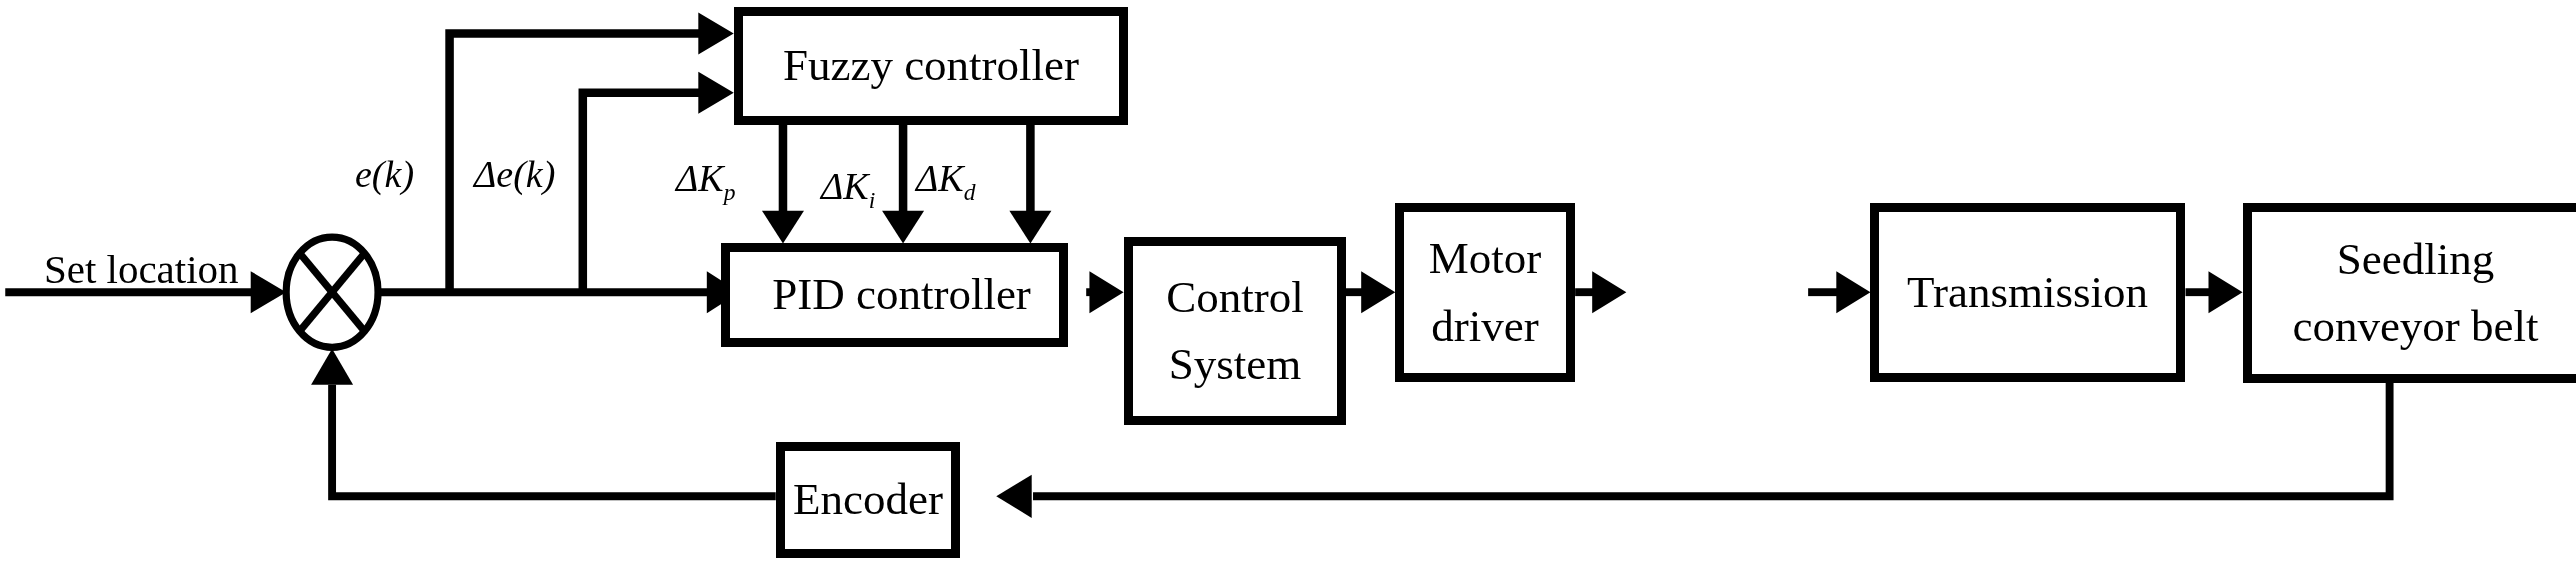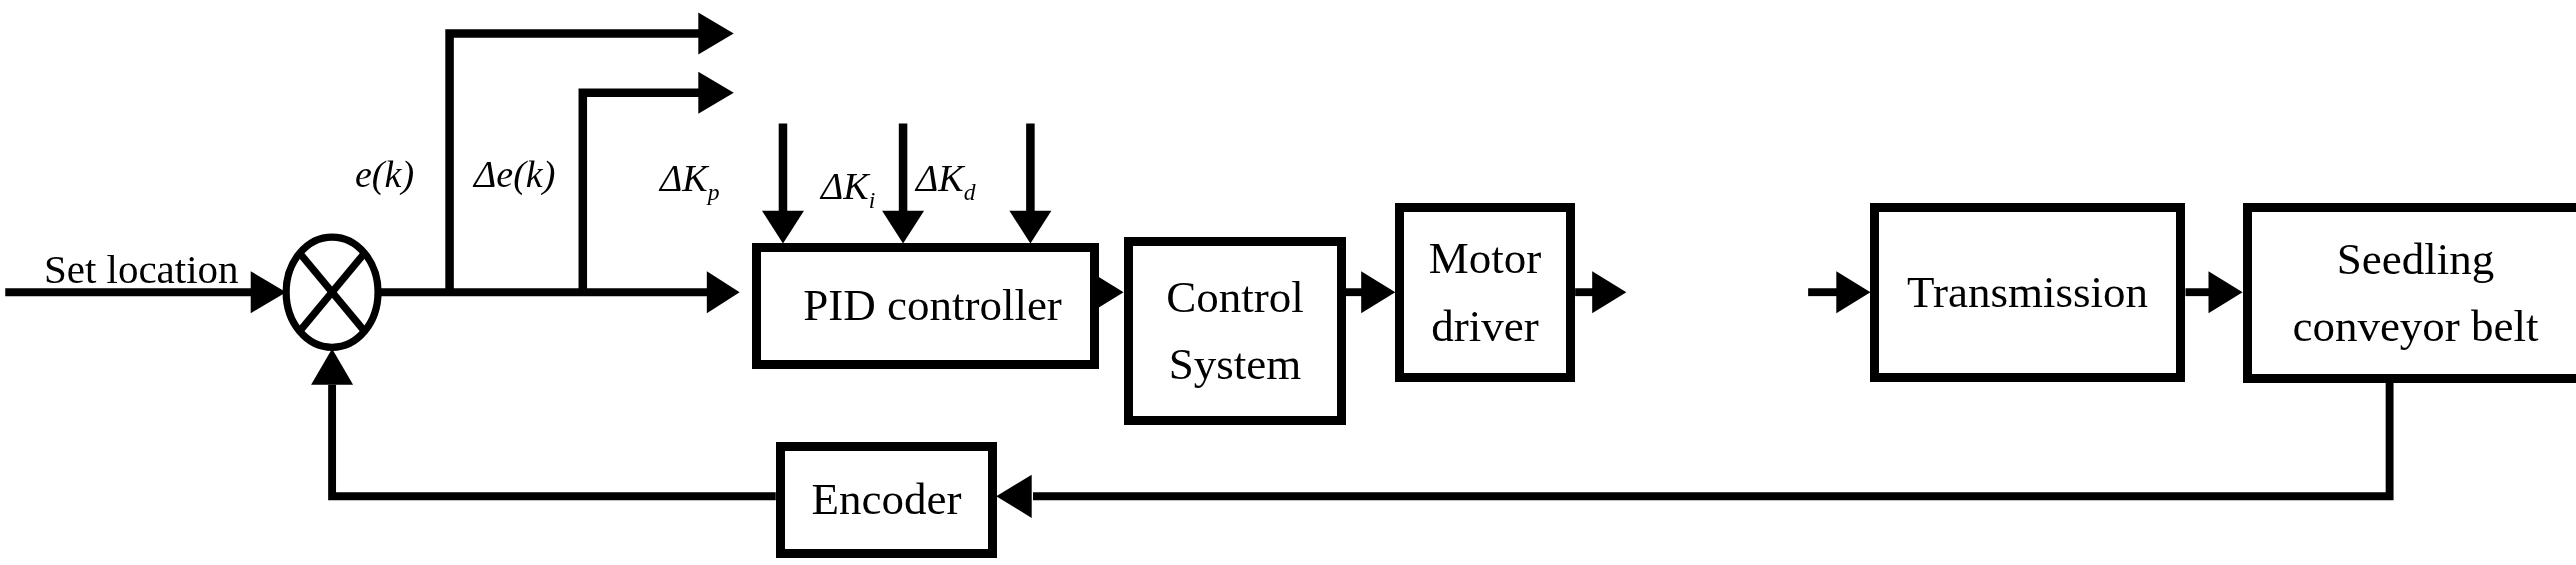--- a/index.html
+++ b/index.html
@@ -66,32 +66,35 @@
     <polygon points="1572,723 1572,789 1518,756"></polygon>
 
     <path d="M 1182 756 H 506 V 586" stroke-width="12"></path>
     <polygon points="474,586 538,586 506,531"></polygon>
   </svg>
 
   <div class="caption" style="left:2.6px;top:245px;width:236px;">Set location</div>
 
   <div class="sig" style="left:355px;top:152px;width:79px;">e(k)</div>
   <div class="sig" style="left:454px;top:152px;width:105px;margin-left:20px;">Δe(k)</div>
-  <div class="sig" style="left:660px;top:156px;width:88px;">
+  <div class="sig" style="left:676px;top:156px;width:88px;">
     <span>ΔK</span><sub>p</sub>
   </div>
   <div class="sig" style="left:821px;top:164px;width:81px;">
     <span>ΔK</span><sub>i</sub>
   </div>
   <div class="sig" style="left:916px;top:156px;width:85px;">
     <span>ΔK</span><sub>d</sub>
   </div>
 
+  <div class="box" style="left:734px;top:6.6px;width:394px;height:118px;">
+    <span class="box-label">Fuzzy controller</span>
+  </div>
 
-  <div class="box" style="left:752px;top:243px;width:347px;height:126px;padding-left:14px;">
+  <div class="box" style="left:721px;top:243px;width:347px;height:104px;padding-left:14px;">
     <span class="box-label">PID controller</span>
   </div>
 
   <div class="box" style="left:1124px;top:205px;width:222px;height:188px;margin-top:32px;">
     <span class="box-label">Control
 System</span>
   </div>
 
   <div class="box" style="left:1395px;top:203px;width:180px;height:179px;">
     <span class="box-label">Motor
@@ -101,18 +104,18 @@
 
   <div class="box" style="left:1870px;top:203px;width:315px;height:179px;justify-content:center;">
     <span class="box-label">Transmission</span>
   </div>
 
   <div class="box" style="left:2243px;top:203px;width:345px;height:180px;">
     <span class="box-label">Seedling
 conveyor belt</span>
   </div>
 
-  <div class="box" style="left:776px;top:442px;width:221px;height:116px;">
+  <div class="box" style="left:776px;top:442px;width:184px;height:116px;">
     <span class="box-label">Encoder</span>
   </div>
 
 </div>
 
 
 </body></html>

